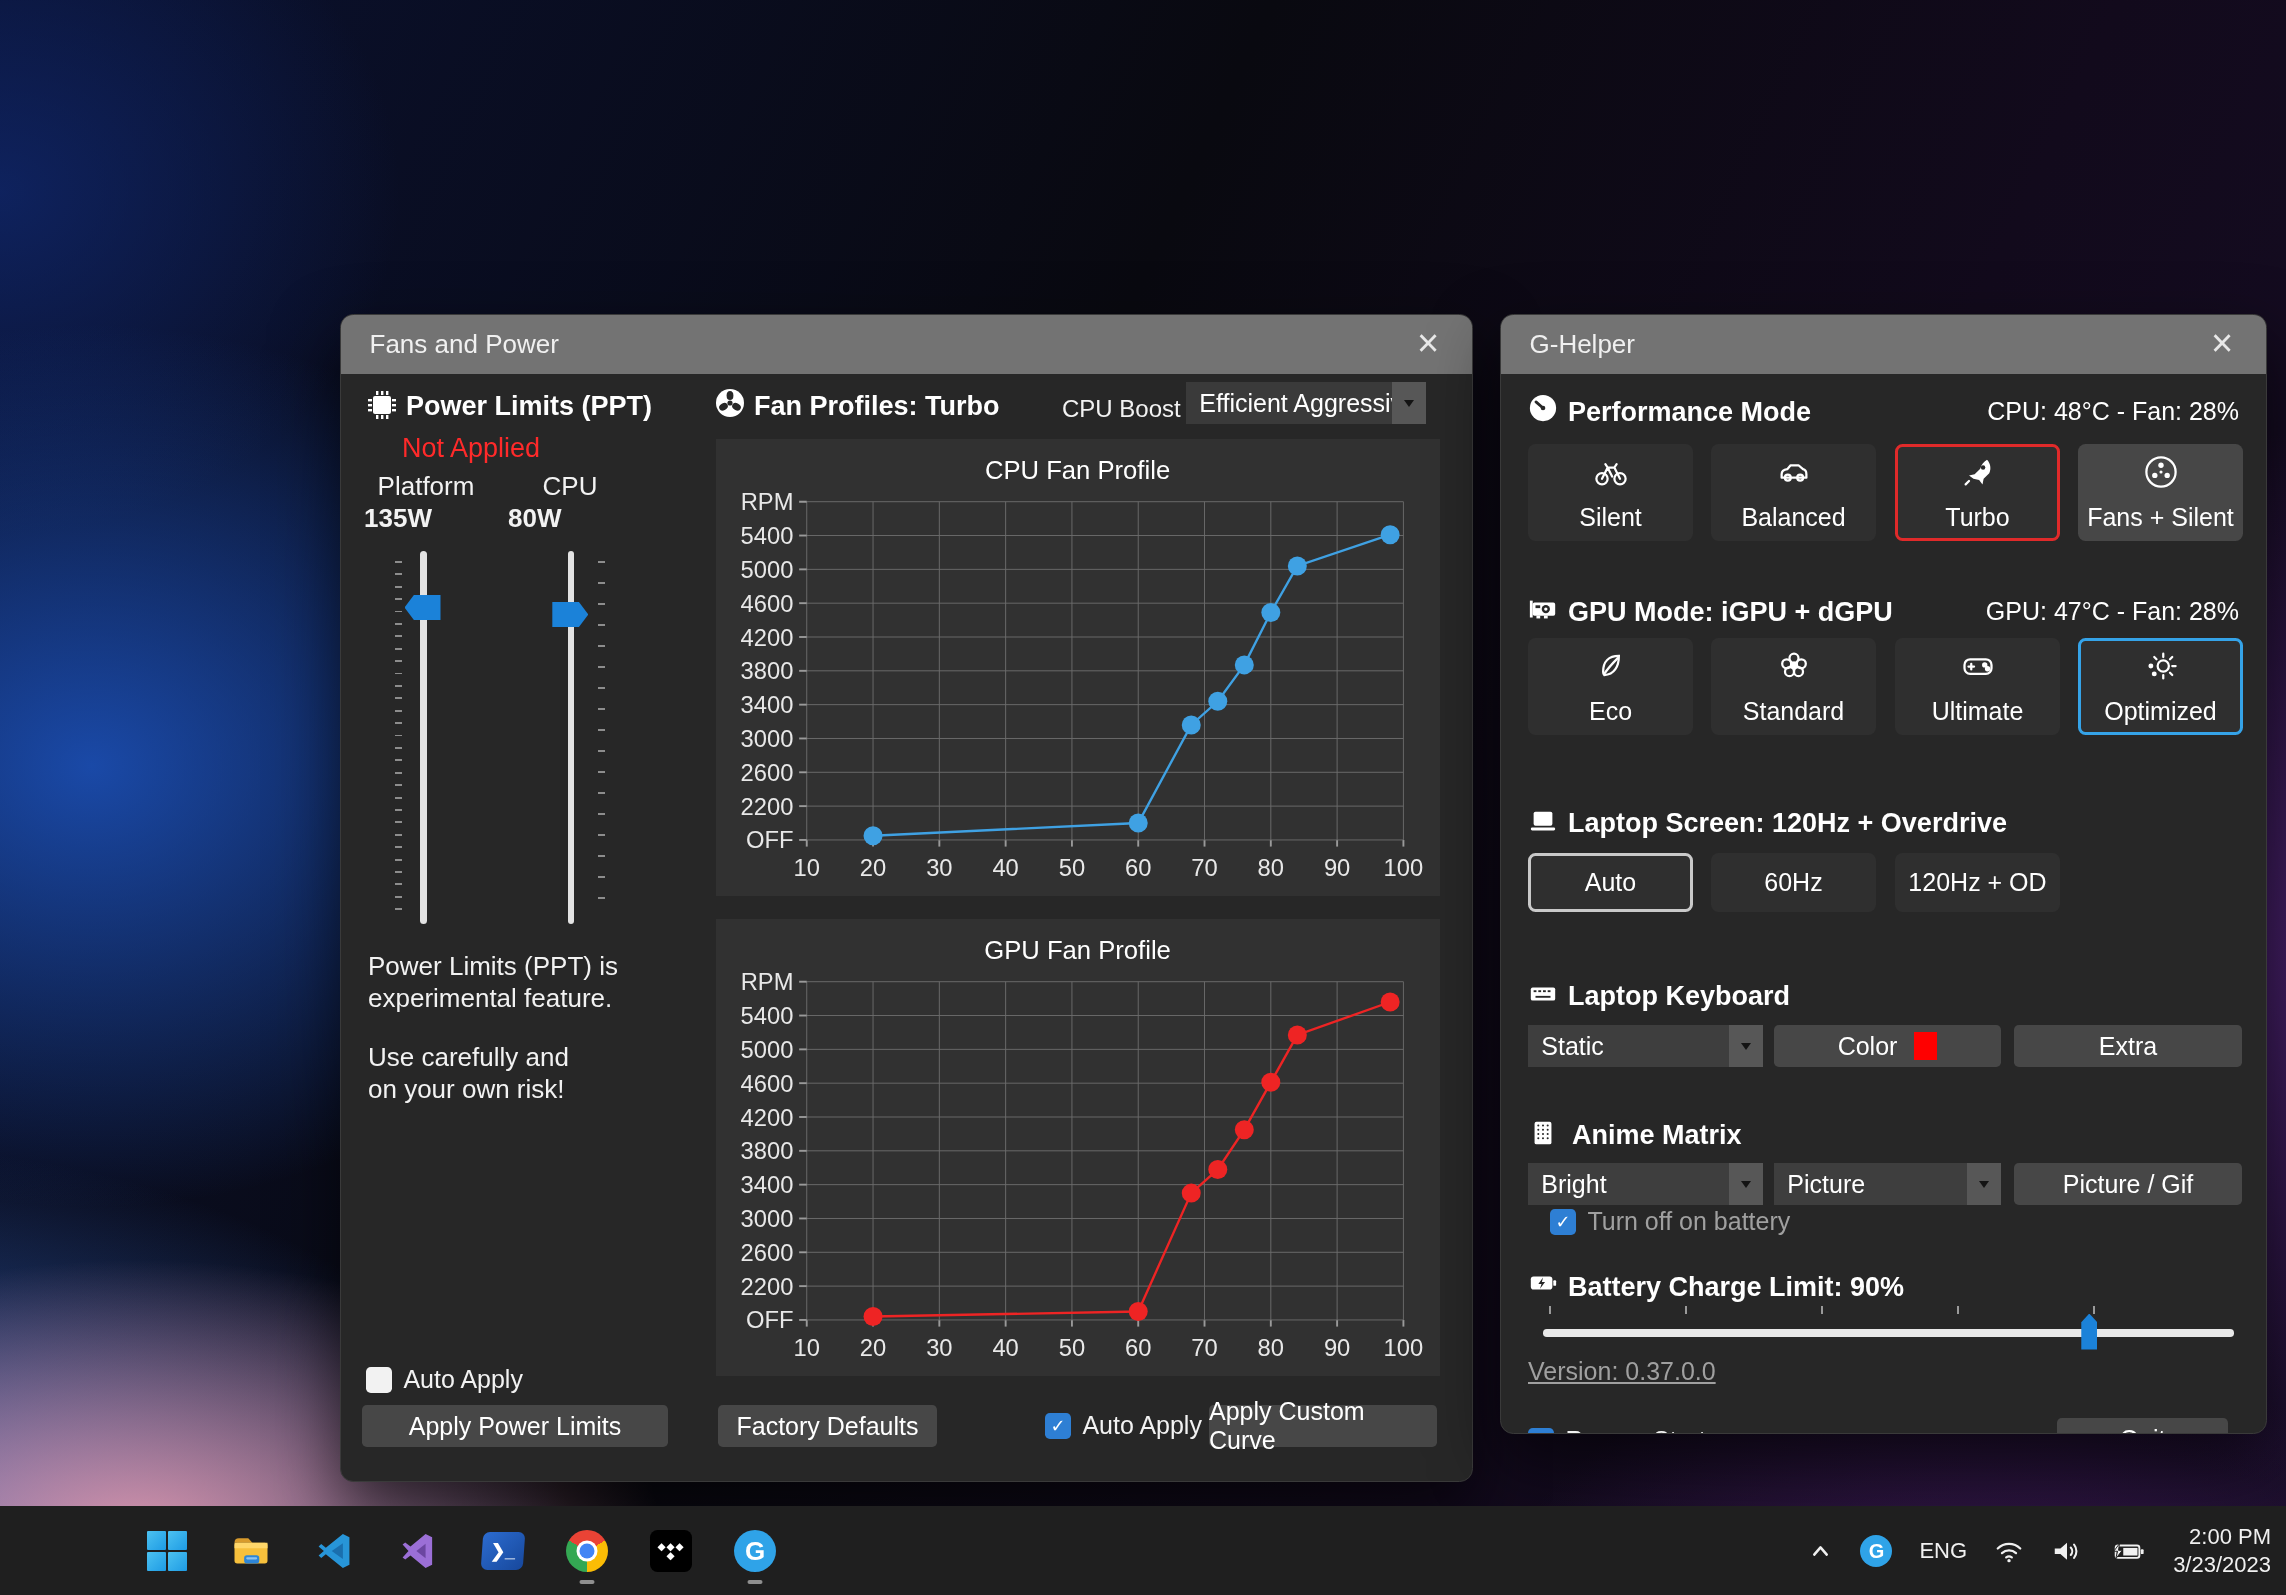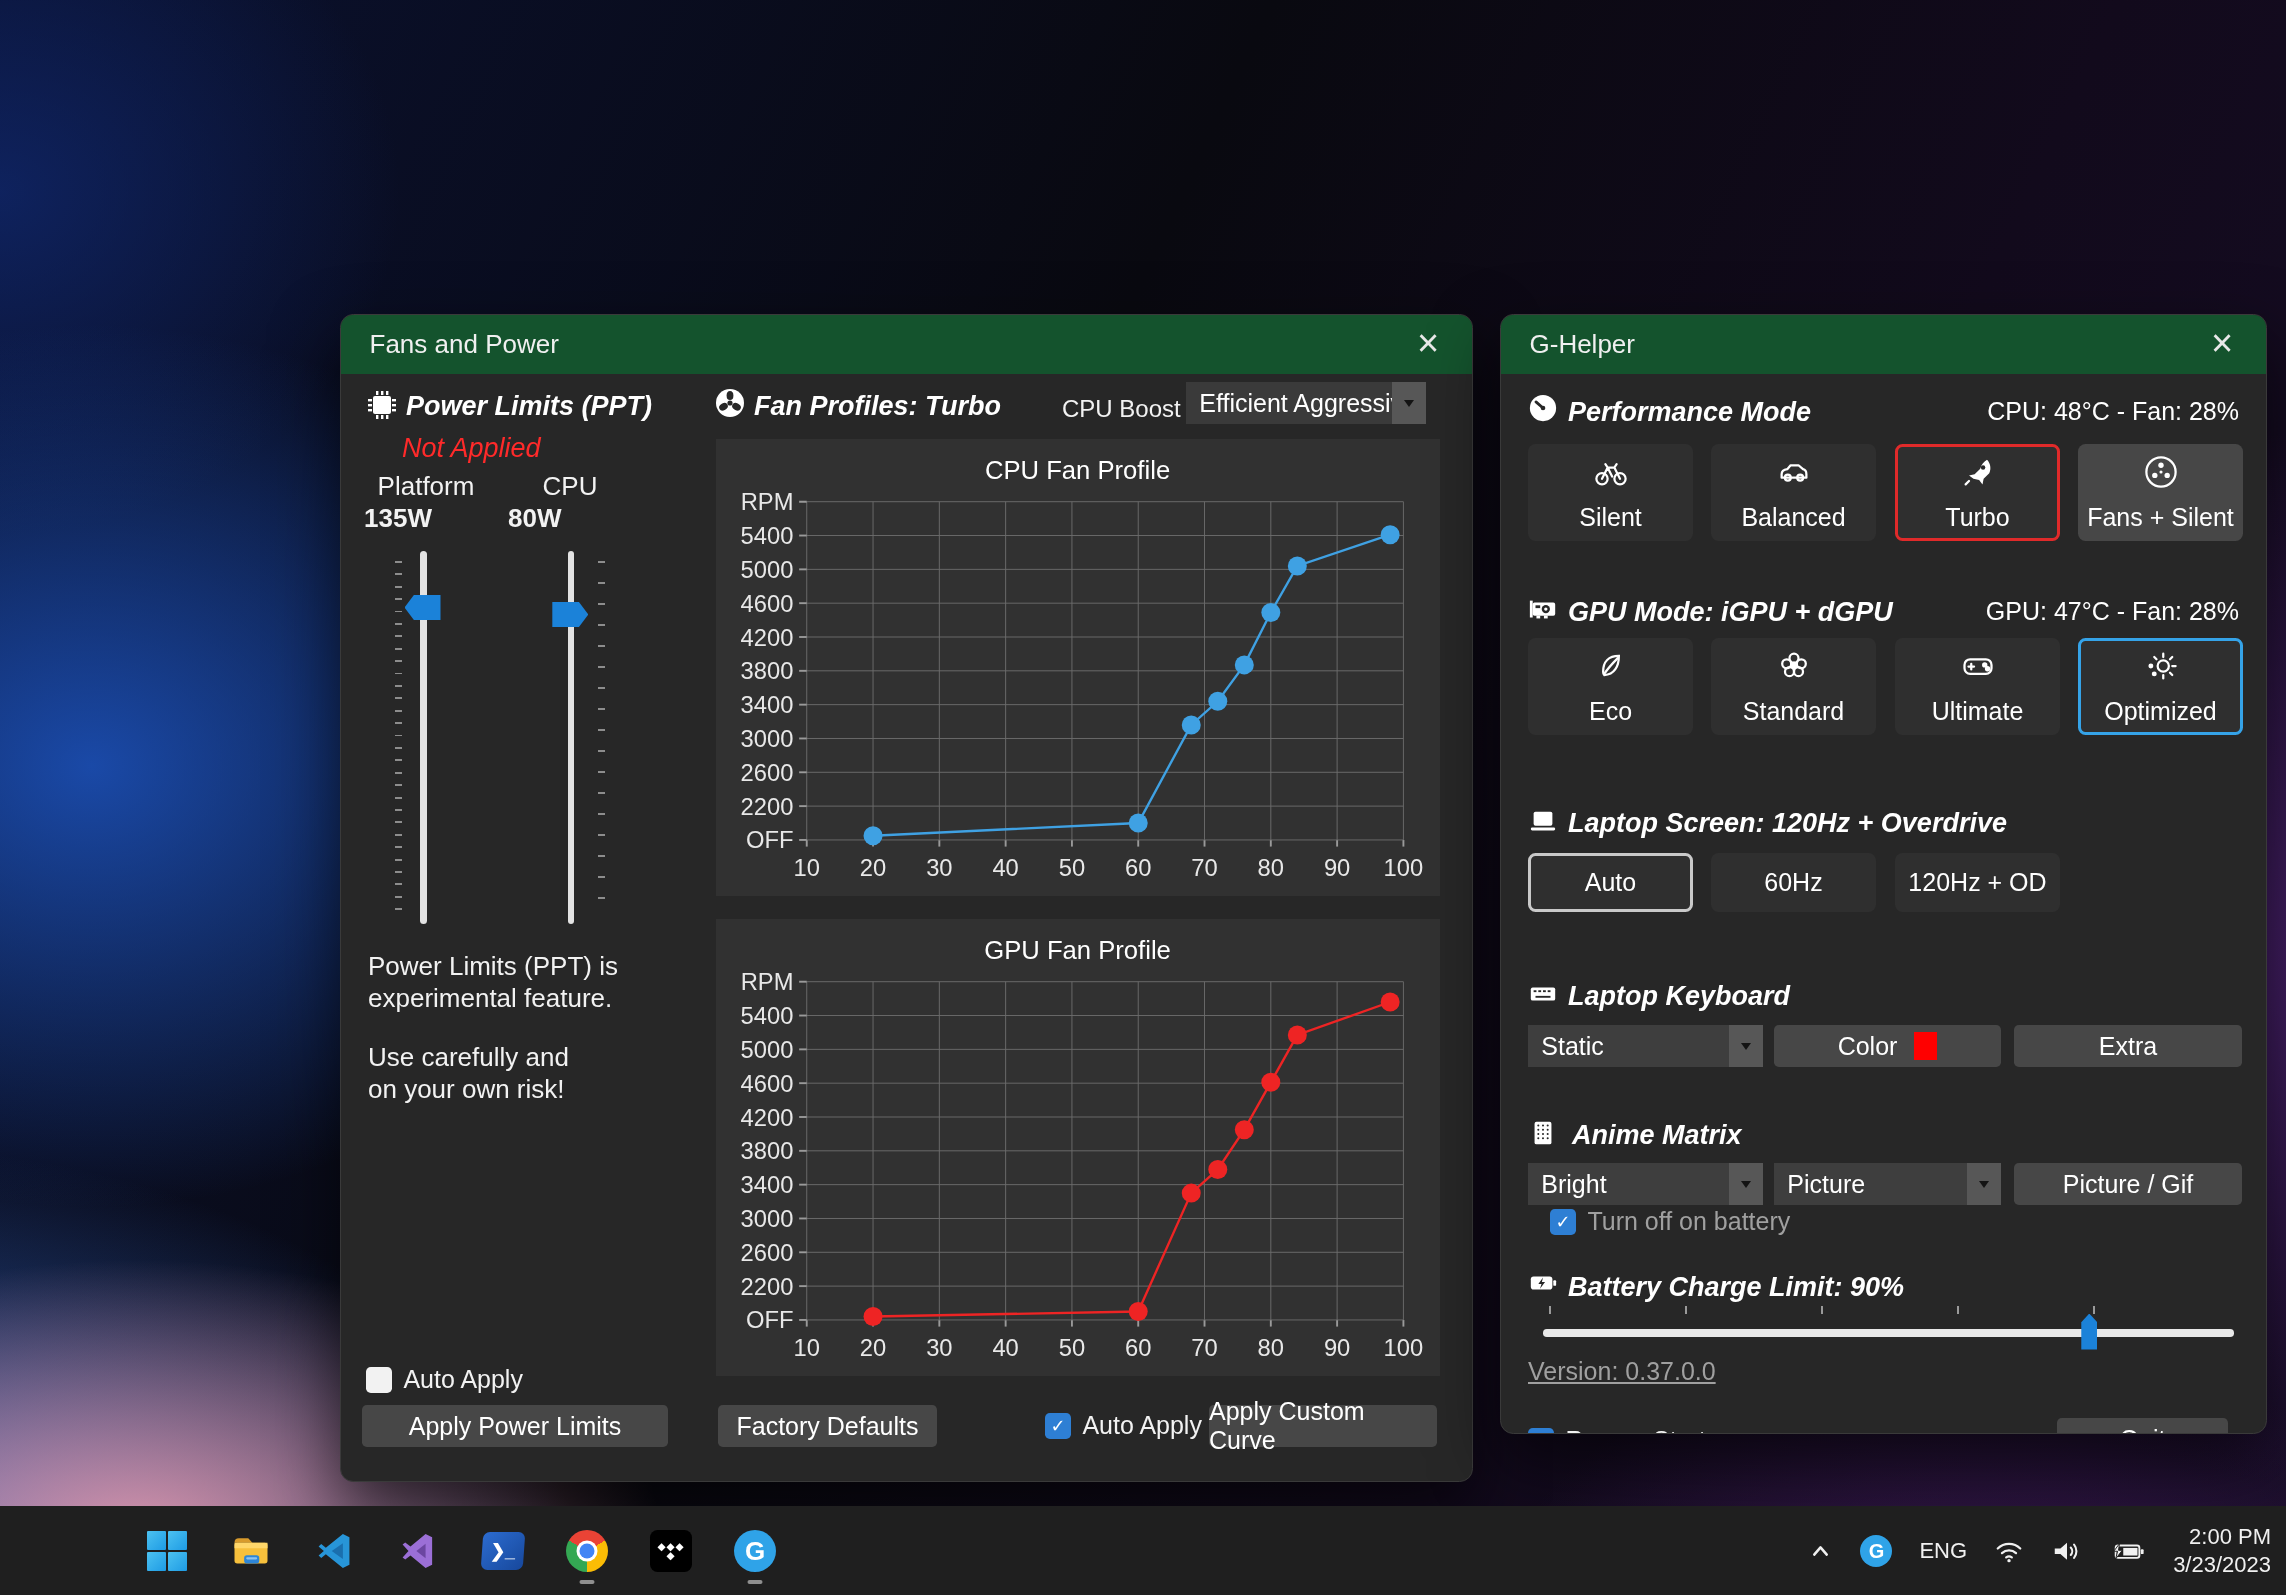--- a/index.html
+++ b/index.html
@@ -11,28 +11,28 @@
       radial-gradient(951px 495px at 6% 96%, rgba(244,160,178,0.85), rgba(244,160,178,0) 55%),
       radial-gradient(1236px 856px at -6% 104%, rgba(62,125,230,0.95), rgba(62,125,230,0) 60%),
       radial-gradient(951px 761px at 4% 48%, rgba(30,88,200,0.8), rgba(30,88,200,0) 58%),
       radial-gradient(666px 571px at 0% 12%, rgba(16,40,110,0.75), rgba(16,40,110,0) 60%),
       radial-gradient(1046px 856px at 104% 60%, rgba(88,38,130,0.75), rgba(88,38,130,0) 62%),
       radial-gradient(856px 666px at 86% 108%, rgba(74,31,102,0.8), rgba(74,31,102,0) 60%),
       linear-gradient(115deg,#0a1130 0%,#090910 42%,#120a1c 70%,#170d26 100%);}
   
   .window{position:absolute;background:#272727;border:1px solid #3a3a3a;border-radius:13.3px;
           box-shadow:0 27px 67px rgba(0,0,0,.6);overflow:hidden;}
-  .titlebar{position:absolute;left:0;right:0;top:0;height:59px;background:#14532d;}
+  .titlebar{position:absolute;left:0;right:0;top:0;height:59px;background:#737373;}
   .titlebar .t{position:absolute;left:28.5px;top:0;line-height:59px;font-size:26px;color:#f0f0f0;}
   .closex{position:absolute;right:21px;top:5.7px;width:46px;height:46px;display:flex;align-items:center;
           justify-content:center;font-size:38px;font-weight:100;color:#e8e8e8;cursor:default;}
   .fans{left:340px;top:314px;width:1133px;height:1168px;}
   .ghelper{left:1500px;top:314px;width:767px;height:1120px;}
   .hicon{position:absolute;width:32px;height:32px;}
-  .hdr{position:absolute;font-size:27px;font-weight:bold;color:#fff;white-space:nowrap;font-style:italic;}
+  .hdr{position:absolute;font-size:27px;font-weight:bold;color:#fff;white-space:nowrap;}
   .stat{position:absolute;font-size:25px;color:#fff;text-align:right;right:27px;white-space:nowrap;}
   .red-text{color:#ff2a2a;}
   
   .sl-label{position:absolute;width:124px;text-align:center;font-size:26px;}
   .sl-value{position:absolute;width:124px;text-align:left;font-size:26px;font-weight:bold;}
   .vslider{position:absolute;width:76px;height:380px;}
   .vtrack{position:absolute;left:25px;top:0;width:6.7px;height:373px;background:#e3e3e3;border-radius:3.8px;}
   .vticks{position:absolute;top:9.5px;width:6.7px;height:354px;}
   .vticks.dense{background:repeating-linear-gradient(to bottom,#8d8d8d 0 1.9px,transparent 1.9px 12.4px);}
   .vticks.sparse{background:repeating-linear-gradient(to bottom,#8d8d8d 0 1.9px,transparent 1.9px 21px);}

